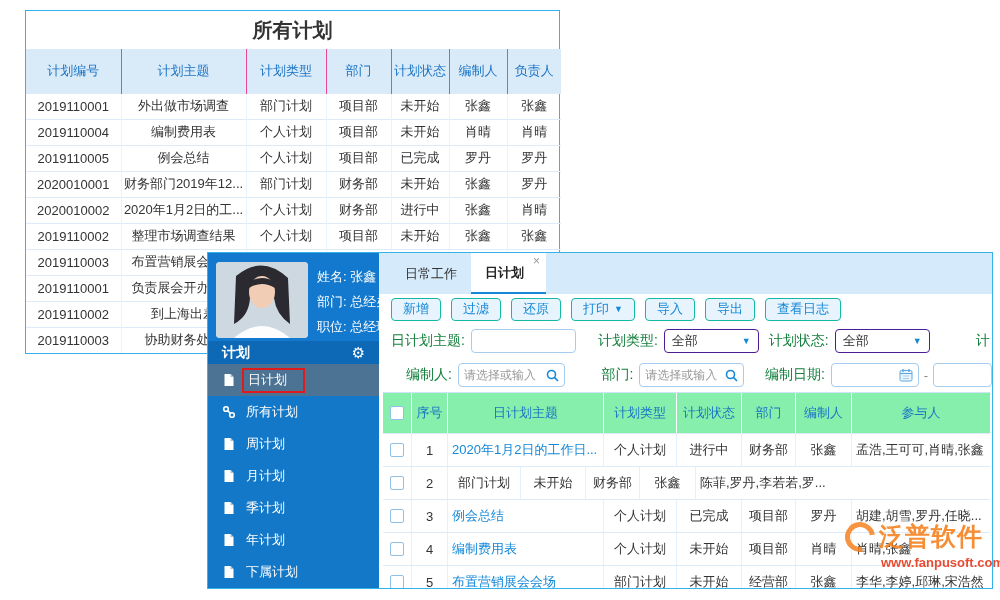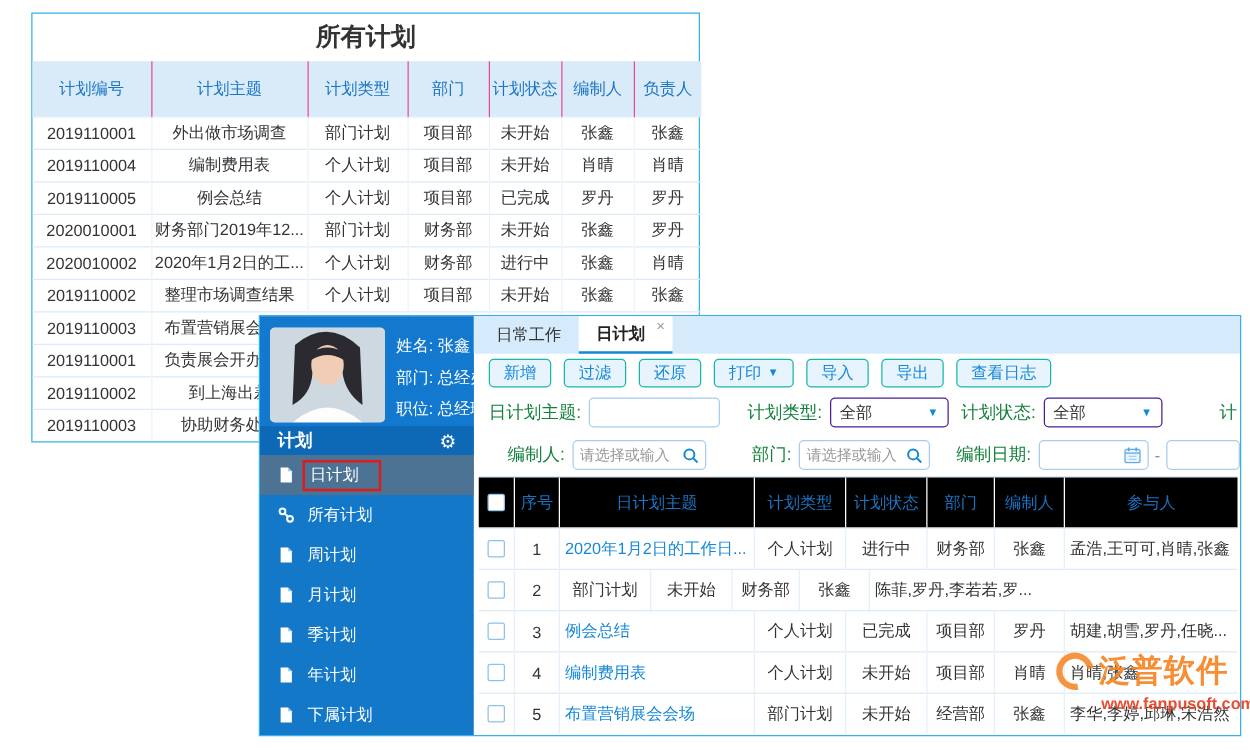--- a/index.html
+++ b/index.html
@@ -32,21 +32,21 @@
     display:flex; align-items:center; padding:0 14px; justify-content:space-between; }
   .gear { font-size:15px; color:#fff; cursor:pointer; font-weight:normal; }
   .menu { flex:1; }
   .menu-item { height:32px; display:flex; align-items:center; padding-left:14px; color:#fff; font-size:13px; cursor:pointer; }
   .menu-item.selected { background:#4c7394; }
   .mi-icon { width:14px; height:14px; margin-right:10px; flex:none; }
   .annotate { border:2px solid #e01b1b; padding:1px 16px 2px 4px; margin-left:-4px; }
 
   
   .main { flex:1; display:flex; flex-direction:column; min-width:0; }
-  .tabbar { height:30px; background:#d5eafa; display:flex; align-items:stretch; padding-left:4px; flex:none; }
+  .tabbar { height:41px; background:#d5eafa; display:flex; align-items:stretch; padding-left:12px; flex:none; }
   .tab { font-size:13px; color:#333; display:flex; align-items:center; padding:0 14px; cursor:pointer; }
   .tab.active { background:#fff; font-weight:bold; color:#222; border-bottom:2px solid #1589d8; position:relative; padding-right:22px; }
   .tab-close { position:absolute; top:1px; right:6px; font-size:12px; color:#999; font-weight:normal; cursor:pointer; }
   .toolbar { height:30px; display:flex; align-items:center; gap:10px; padding-left:12px; flex:none; }
   .tb-btn { background:#e7f3fd; border:1px solid #14b8a6; border-radius:4px; color:#1589d8;
     font-size:13px; height:23px; padding:0 11px; cursor:pointer; display:flex; align-items:center; gap:5px;
     font-family:"Liberation Sans", sans-serif; }
   .caret { font-size:9px; color:#1589d8; }
 
   .filters { flex:none; }
@@ -54,21 +54,21 @@
   .f-label { font-size:14px; color:#15803d; }
   .f-input { height:24px; background:#fff; border:1px solid #a6cdef; border-radius:4px;
     display:flex; align-items:center; padding:0 5px; font-size:12px; color:#999; }
   .f-select { height:24px; border:1px solid #4c1d95; border-radius:4px; display:flex; align-items:center;
     justify-content:space-between; padding:0 7px; font-size:13px; color:#333; cursor:pointer; background:#fff; }
   .ph { overflow:hidden; }
   .dash { color:#888; font-size:13px; margin:0 5px; }
 
   
   .grid { margin-left:4px; width:607px; border-top:1px solid #cfe4f5; flex:none; }
-  .g-head { display:flex; background:#000000; color:#1a74c4; font-size:13px; height:40px; align-items:center; }
+  .g-head { display:flex; background:#86efac; color:#1a74c4; font-size:13px; height:40px; align-items:center; }
   .g-row { display:flex; font-size:13px; color:#333; height:33px; align-items:center; border-top:1px solid #dcebf7; }
   .g-cell { padding:0 4px; text-align:center; overflow:hidden; white-space:nowrap; flex:none;
     display:flex; align-items:center; justify-content:center; height:100%; border-left:1px solid #e4f0fa; }
   .g-head .g-cell { border-left:1px solid #fff; line-height:1.2; }
   .g-cell:first-child, .g-head .g-cell:first-child { border-left:none; }
   .c-cb { width:28px; } .c-num { width:36px; } .c-subj { width:156px; justify-content:flex-start; }
   .c-type { width:73px; } .c-status { width:65px; } .c-dept { width:54px; } .c-comp { width:56px; }
   .c-part { width:139px; justify-content:flex-start; }
   .g-link { color:#1589d8; cursor:pointer; overflow:hidden; white-space:nowrap; }
   .checkbox { width:14px; height:14px; border:1px solid #8fc0e8; border-radius:2px; background:#fff; cursor:pointer; }

